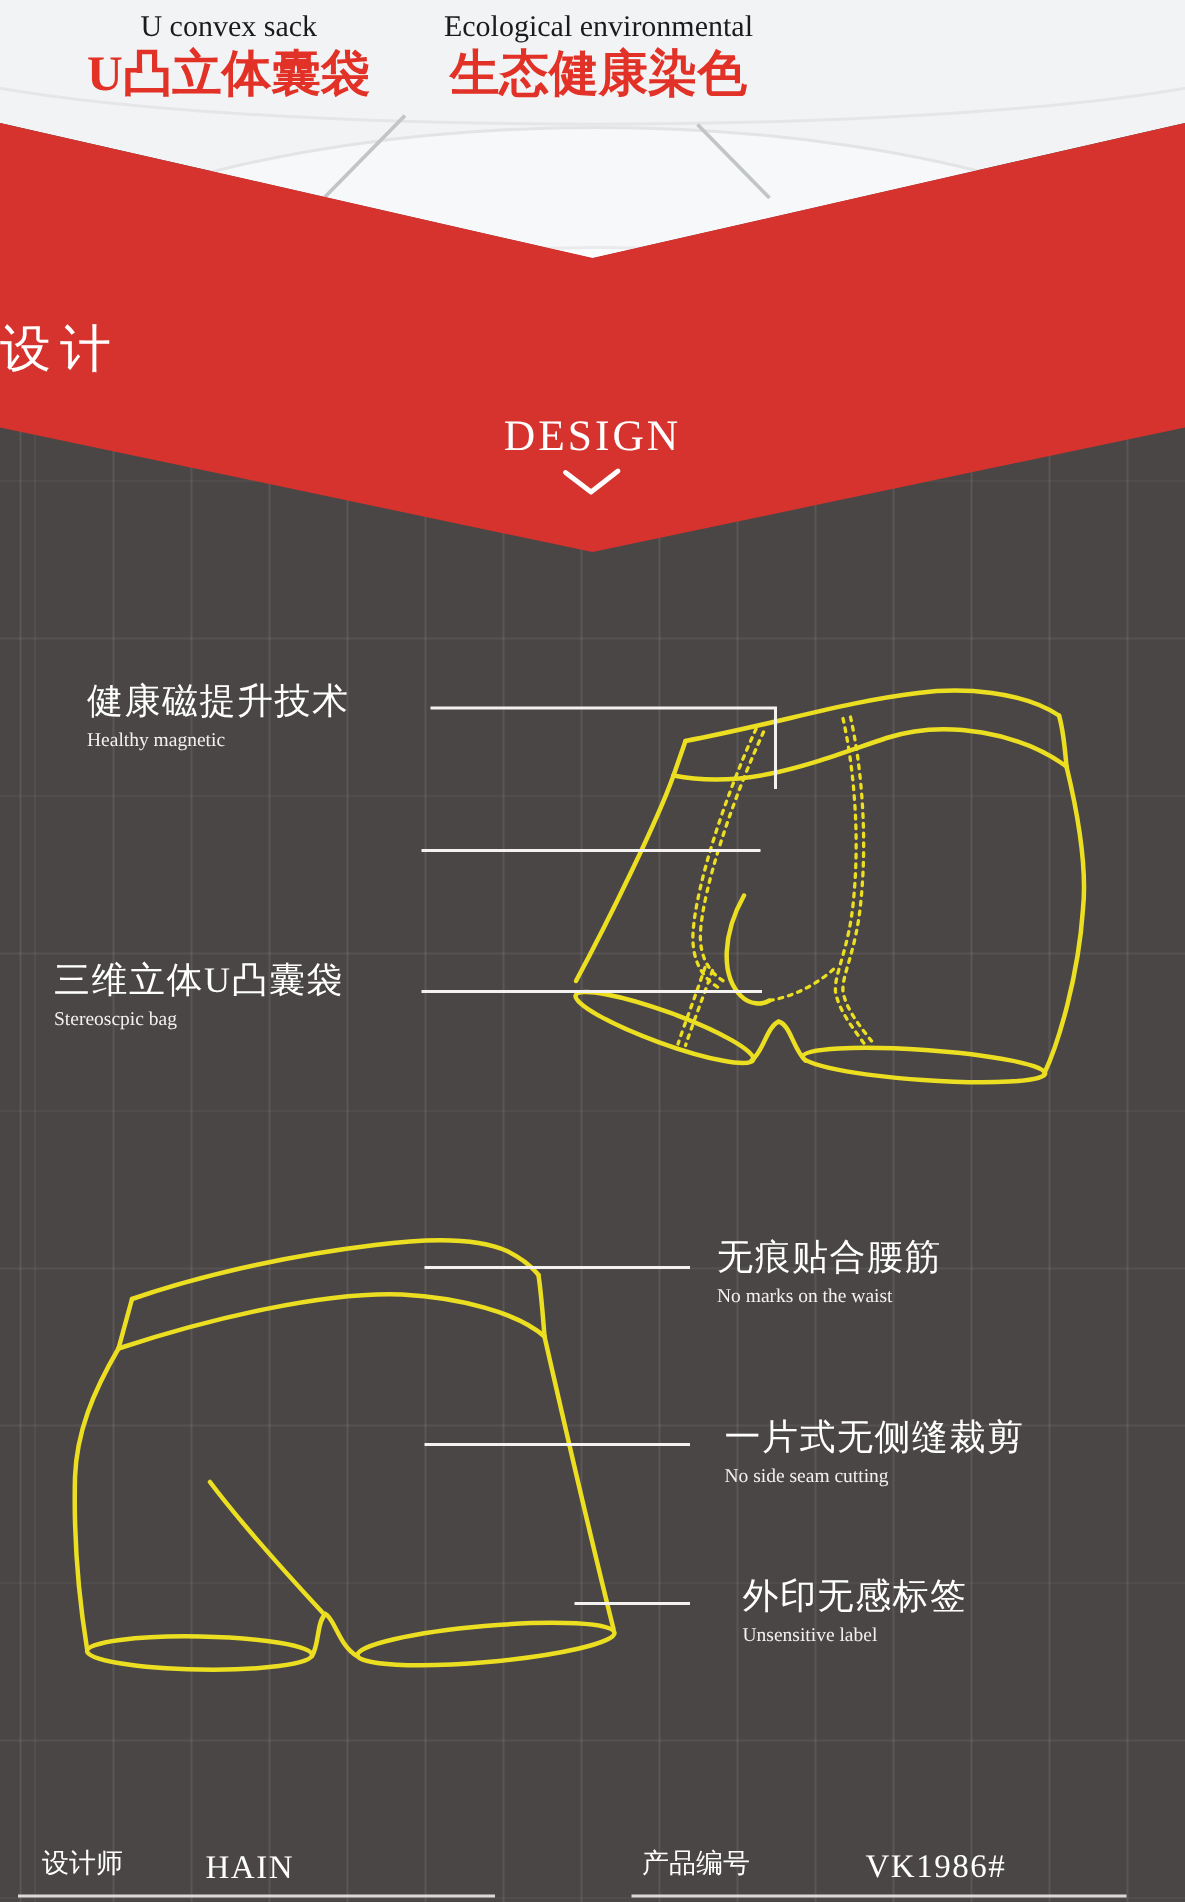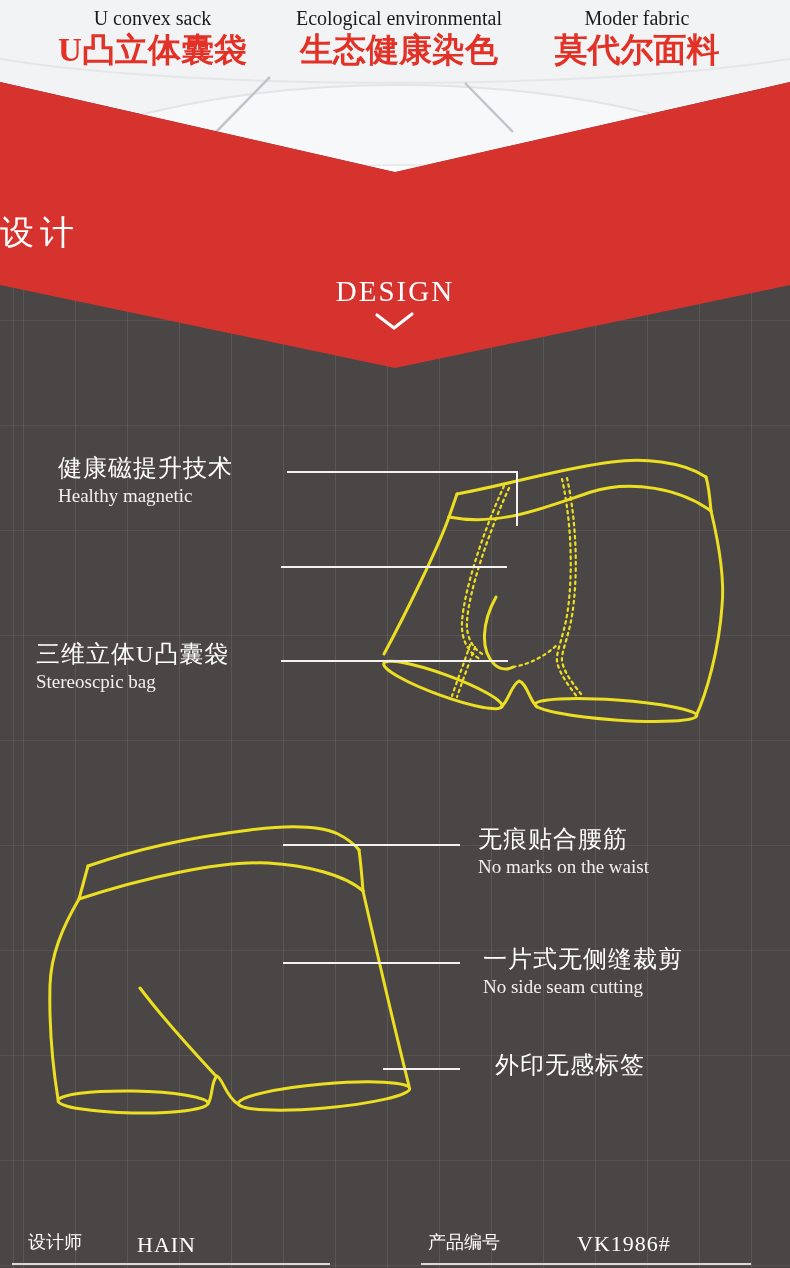--- a/index.html
+++ b/index.html
@@ -16,21 +16,21 @@
   svg{display:block;}
   .hdr-col{position:absolute;top:0;text-align:center;z-index:5;}
   .hdr-en{font-size:20px;color:#1b1b1b;letter-spacing:0px;line-height:1.1;padding-top:7px;white-space:nowrap;}
   .hdr-zh{font-size:33px;font-weight:700;color:#e23126;line-height:1.15;margin-top:3px;white-space:nowrap;}
   .banner-zh{position:absolute;left:0;top:210px;width:790px;text-align:left;color:#ffffff;
     font-size:34px;letter-spacing:6px;font-weight:500;z-index:5;}
   .banner-en{position:absolute;left:0;top:263px;width:790px;text-align:center;color:#ffffff;
     font-size:29px;letter-spacing:2px;font-weight:400;z-index:5;margin-top:12px;}
   .callout{position:absolute;color:#ffffff;z-index:4;}
   .callout .zh{font-size:24px;font-weight:500;line-height:1.12;white-space:nowrap;letter-spacing:1px;}
-  .callout .en{font-size:19px;font-weight:300;color:#f2f1f0;margin-top:3px;white-space:nowrap;}
+  .callout .en{font-size:13px;font-weight:300;color:#f2f1f0;margin-top:3px;white-space:nowrap;}
   .footer-label{position:absolute;color:#ffffff;font-size:18px;font-weight:500;white-space:nowrap;z-index:4;}
   .footer-value{position:absolute;color:#ffffff;font-size:22px;font-weight:400;letter-spacing:1px;white-space:nowrap;z-index:4;}
   .footer-line{position:absolute;height:2px;background:#dcdad8;z-index:4;}
 </style>
 </head>
 <body>
 
 <div class="page">
 
   <svg class="abs" style="left:0;top:0;z-index:2;" width="790" height="368" viewBox="0 0 790 368">
@@ -54,24 +54,20 @@
     <polyline points="377,315 394,328 412,314" fill="none" stroke="#ffffff" stroke-width="3.2" stroke-linecap="round" stroke-linejoin="round"></polyline>
   </svg>
 
   <div class="hdr-col" style="left:35px;width:235px;">
     <div class="hdr-en">U convex sack</div>
     <div class="hdr-zh">U凸立体囊袋</div>
   </div>
   <div class="hdr-col" style="left:278px;width:242px;">
     <div class="hdr-en">Ecological environmental</div>
     <div class="hdr-zh">生态健康染色</div>
-  </div>
-  <div class="hdr-col" style="left:518px;width:238px;">
-    <div class="hdr-en">Moder fabric</div>
-    <div class="hdr-zh">莫代尔面料</div>
   </div>
 
   <div class="banner-zh">设计</div>
   <div class="banner-en">DESIGN</div>
 
   <svg class="abs" style="left:0;top:380px;z-index:3;" width="790" height="760" viewBox="0 380 790 760">
     <g stroke="#ecdf22" stroke-width="3" fill="none" stroke-linecap="round">
 
       <path d="M 457,494 C 520,482 562,468 612,462 C 642,458 682,461 706,477"></path>
       <path d="M 706,477 C 709,487 710,499 711,511"></path>
@@ -141,20 +137,21 @@
   <div class="callout" style="left:478px;top:826px;">
     <div class="zh">无痕贴合腰筋</div>
     <div class="en">No marks on the waist</div>
   </div>
   <div class="callout" style="left:483px;top:946px;">
     <div class="zh">一片式无侧缝裁剪</div>
     <div class="en">No side seam cutting</div>
   </div>
   <div class="callout" style="left:495px;top:1052px;">
     <div class="zh">外印无感标签</div>
+    <div class="en">Unsensitive label</div>
   </div>
 
   <div class="footer-label" style="left:28px;top:1230px;">设计师</div>
   <div class="footer-value" style="left:137px;top:1232px;">HAIN</div>
   <div class="footer-label" style="left:428px;top:1230px;">产品编号</div>
   <div class="footer-value" style="left:577px;top:1231px;">VK1986#</div>
   <div class="footer-line" style="left:12px;top:1263px;width:318px;"></div>
   <div class="footer-line" style="left:421px;top:1263px;width:330px;"></div>
 
 </div>

